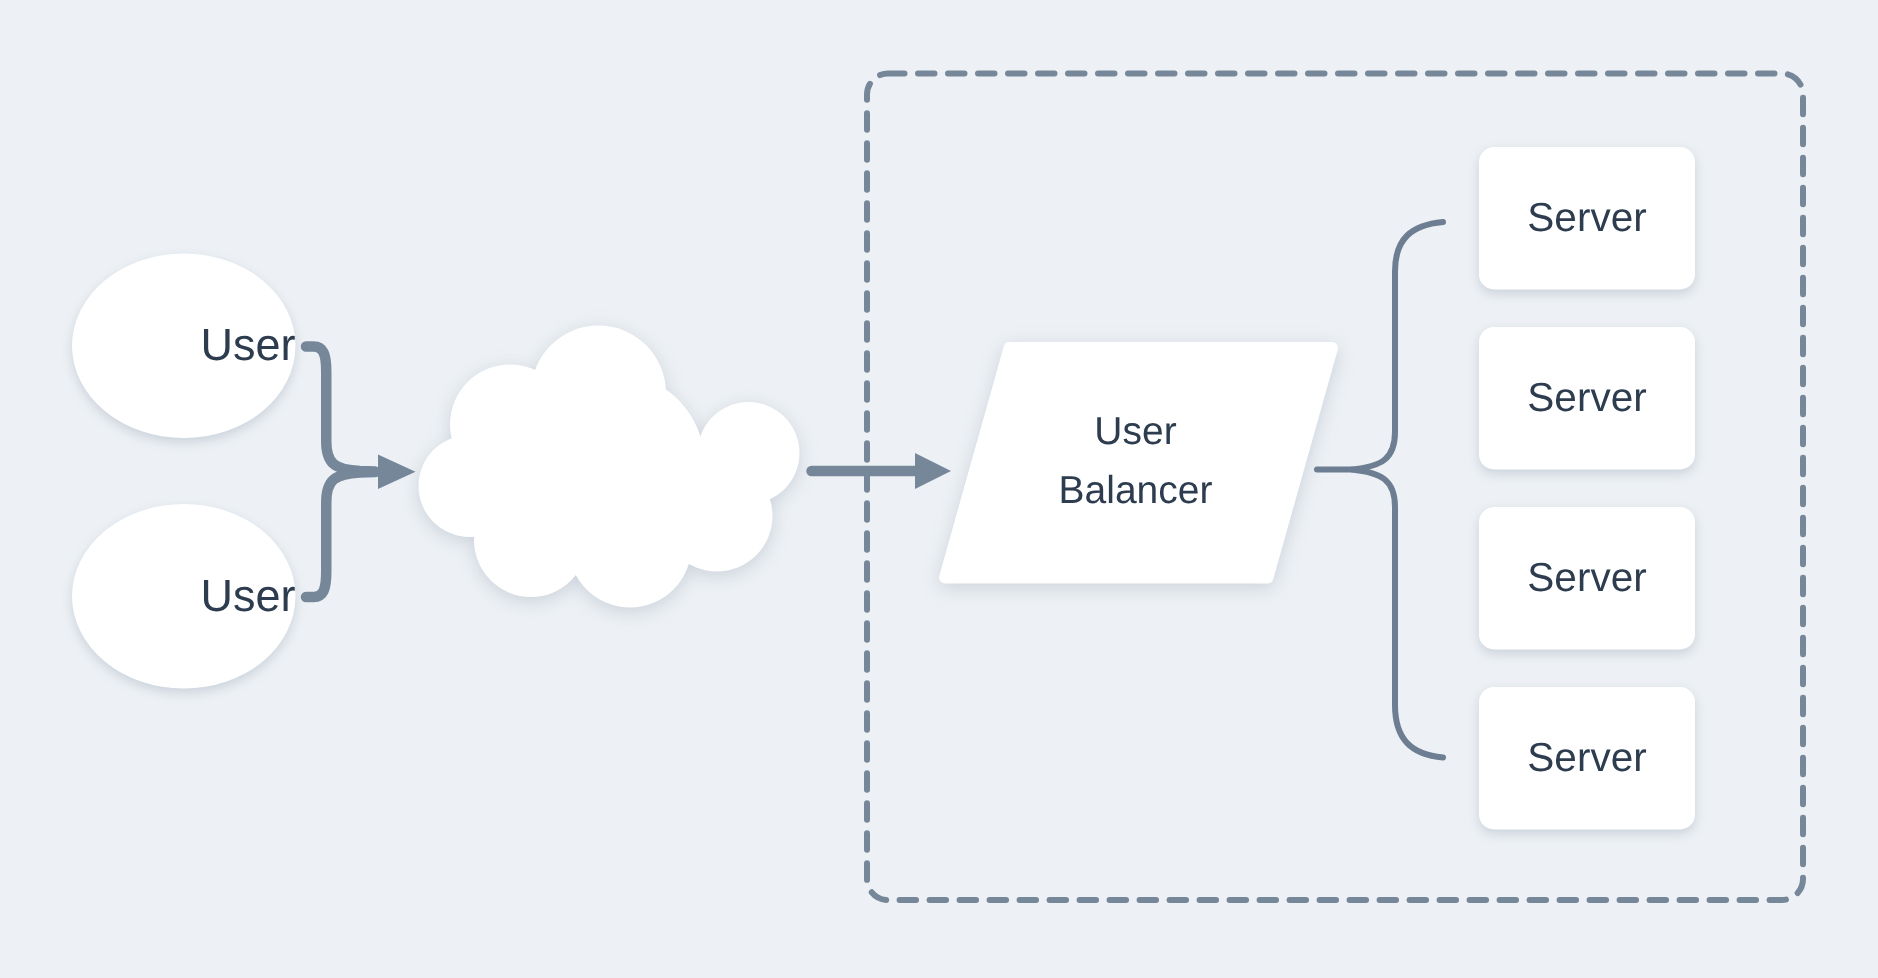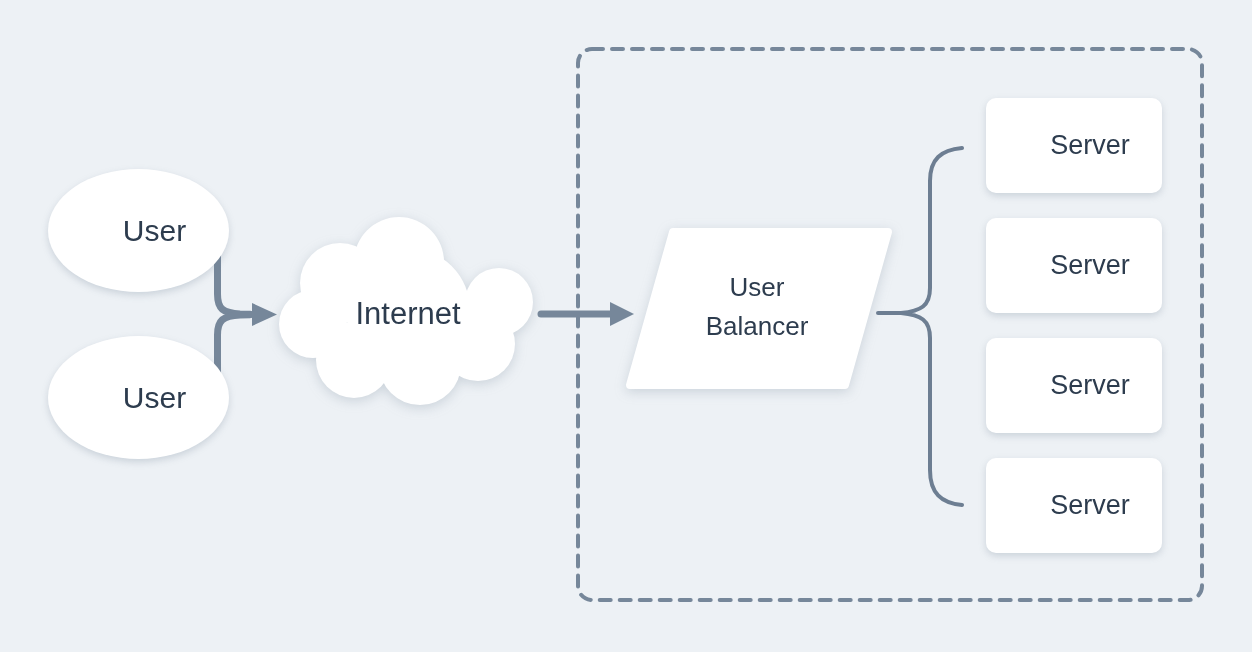--- a/index.html
+++ b/index.html
@@ -17,26 +17,26 @@
     position: absolute; left: 0; top: 0;
     width: 1252px; height: 652px;
   }
   .node-label-text { color: #2d3c4e; }
   .node {
     position: absolute;
     background: #ffffff;
     box-shadow: 0 3px 7px rgba(116,132,151,0.28);
     display: flex; align-items: center; justify-content: center;
     color: #2d3c4e;
-    padding-left: 32px;
   }
   .user-node {
     left: 48px; width: 149px; height: 123px;
     border-radius: 50%;
     font-size: 30px;
+    justify-content: flex-end;
   }
   .user-node.u1 { top: 169px; }
   .user-node.u2 { top: 336px; }
   .server-node {
     left: 986px; width: 144px; height: 95px;
     border-radius: 10px;
     font-size: 27px;
   }
   .server-node.s1 { top: 98px; }
   .server-node.s2 { top: 218px; }
@@ -106,23 +106,20 @@
     </g>
   </svg>
 
   <div class="node user-node u1">
     <span class="node-label-text">User</span>
   </div>
   <div class="node user-node u2">
     <span class="node-label-text">User</span>
   </div>
 
-  <div class="float-label internet-label">
-    <span>Internet</span>
-  </div>
 
   <div class="float-label lb-label">
     <span>User Balancer</span>
   </div>
 
   <div class="node server-node s1">
     <span class="node-label-text">Server</span>
   </div>
   <div class="node server-node s2">
     <span class="node-label-text">Server</span>

